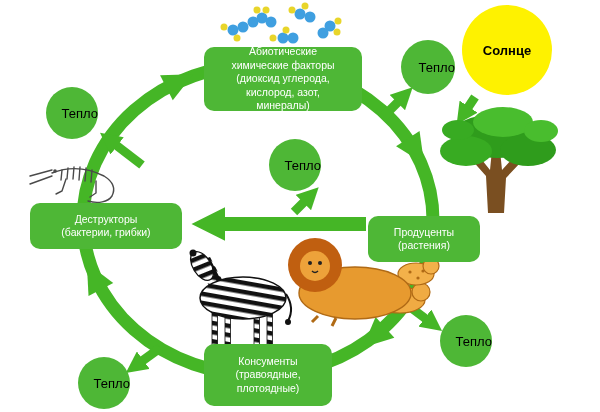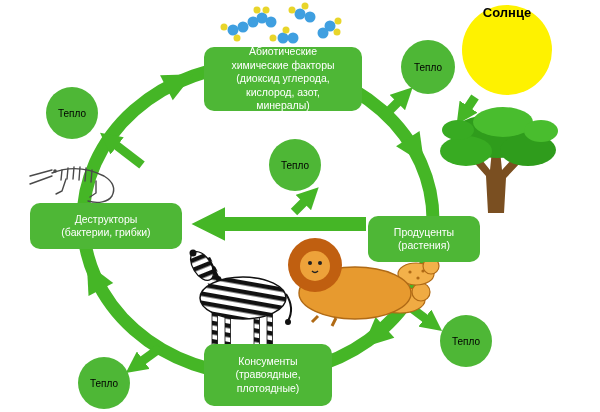--- a/index.html
+++ b/index.html
@@ -2,42 +2,42 @@
 <html><head>
 <meta charset="utf-8">
 <style>
   * { box-sizing: border-box; margin: 0; padding: 0; }
   html,body { background:#ffffff; font-family:"Liberation Sans", sans-serif; }
   .stage { position:relative; width:600px; height:412px; background:#fff; overflow:hidden; }
 
   .sun {
     position:absolute; left:462px; top:5px; width:90px; height:90px;
     border-radius:50%; background:#fef200; z-index:1;
-    display:flex; justify-content:center;
+    display:flex; align-items:center; justify-content:center;
     font-weight:bold; font-size:13px; color:#000;
   }
 
   svg.layer { position:absolute; left:0; top:0; z-index:2; }
 
   .box {
     position:absolute; z-index:3; background:#4eb736; color:#fff;
     border-radius:10px; padding:4px 6px;
     display:flex; align-items:center; justify-content:center;
     text-align:center; font-size:10.5px; line-height:1.28;
   }
   .box span { white-space:pre-line; }
   .box-abiotic     { left:204px; top:47px;  width:158px; height:64px; }
   .box-producers   { left:368px; top:216px; width:112px; height:46px;align-items:center; }
   .box-decomposers { left:30px;  top:203px; width:152px; height:46px; }
   .box-consumers   { left:204px; top:344px; width:128px; height:62px; }
 
   .heat {
     position:absolute; z-index:3; background:#4eb736; color:#000;
-    border-radius:50%; display:flex; align-items:center; justify-content:center;
-    font-size:10px;
+    border-radius:50%; display:flex; align-items:center; justify-content:flex-end;
+    font-size:13px;
   }
   .heat-topright    { left:401px; top:40px;  width:54px; height:54px; }
   .heat-left        { left:46px;  top:87px;  width:52px; height:52px; }
   .heat-center      { left:269px; top:139px; width:52px; height:52px; }
   .heat-bottomright { left:440px; top:315px; width:52px; height:52px; }
   .heat-bottomleft  { left:78px;  top:357px; width:52px; height:52px; }
 </style>
 </head>
 <body>
 

